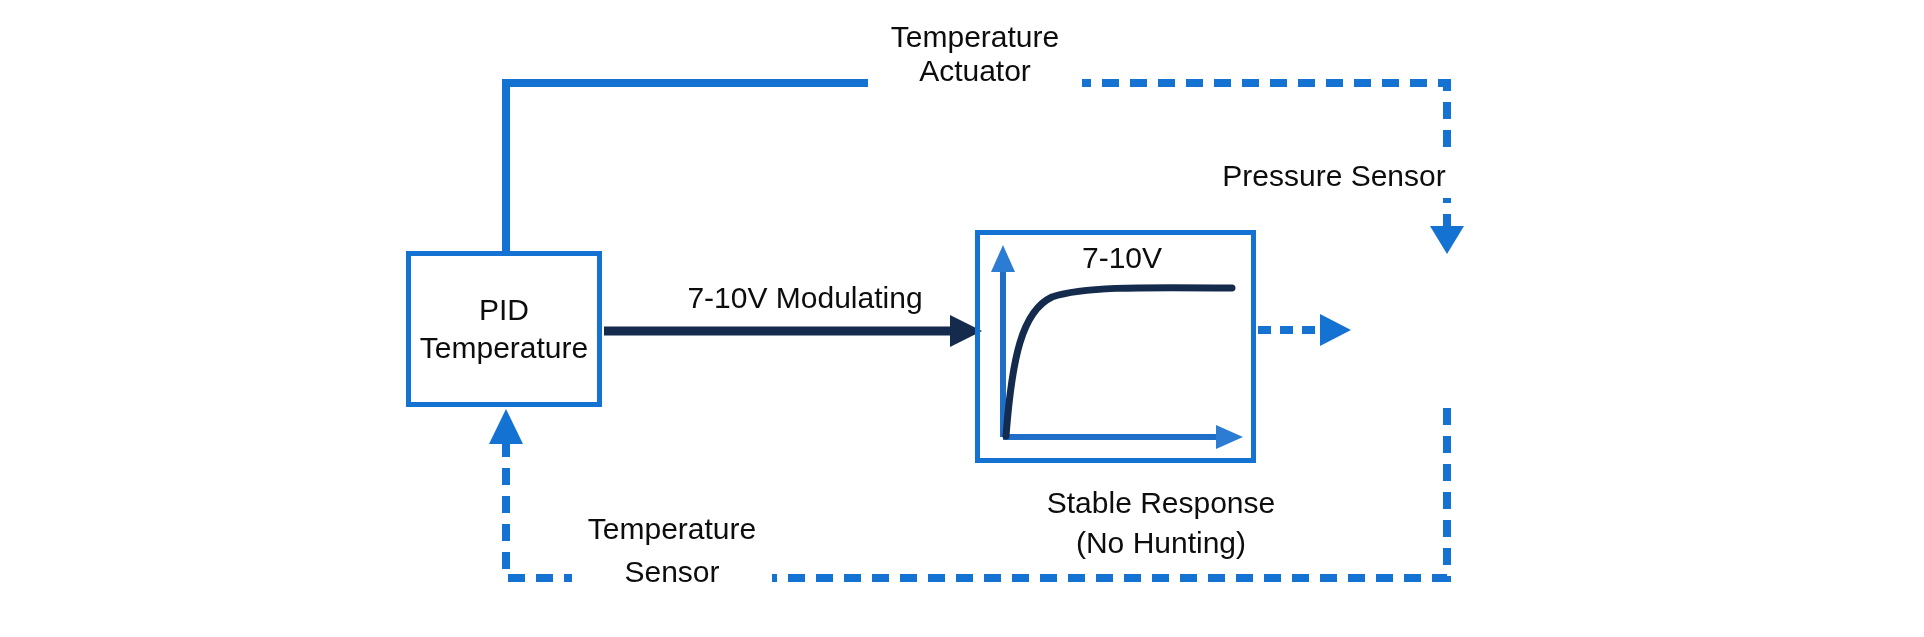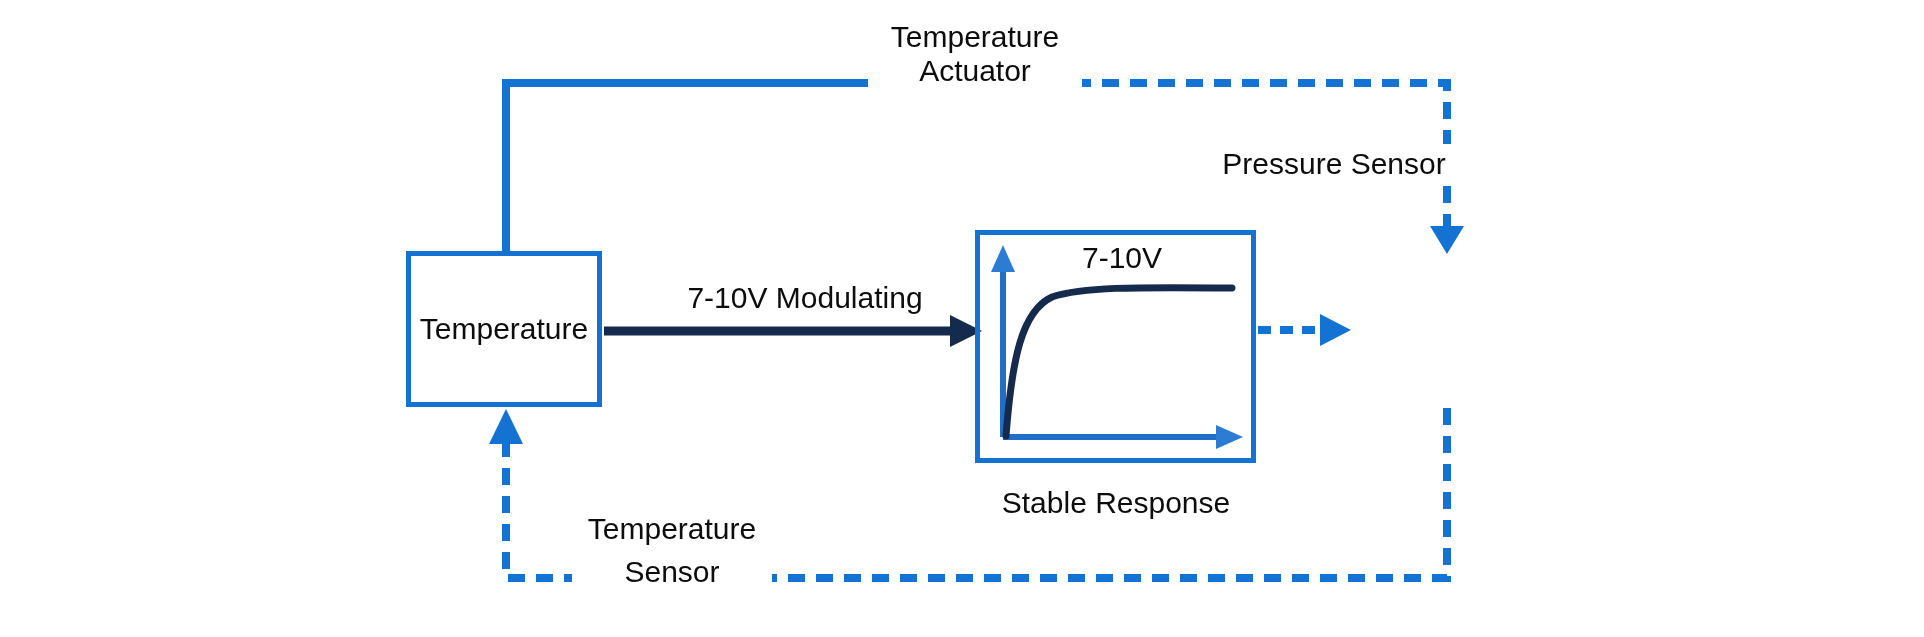--- a/index.html
+++ b/index.html
@@ -44,23 +44,23 @@
 
   .wire-label{
     position:absolute;
     text-align:center;
     font-size:30px;
     color:var(--ink);
     z-index:3;
   }
   .bg-white{background:var(--bg);}
   .actuator-label{left:868px;top:20px;width:214px;line-height:34px;height:74px;}
-  .pressure-label{left:1206px;top:144px;width:256px;height:42px;line-height:40px;}
+  .pressure-label{left:1206px;top:156px;width:256px;height:42px;line-height:40px;}
   .modulating-label{left:665px;top:281px;width:280px;height:36px;line-height:34px;}
-  .stable-caption{left:960px;top:483px;width:312px;line-height:40px;}
+  .stable-caption{left:1005px;top:483px;width:312px;line-height:40px;}
   .temp-sensor-label{left:572px;top:507px;width:200px;height:86px;line-height:43px;}
   .graph-title{left:1057px;top:242px;width:130px;height:34px;line-height:32px;background:transparent;}
 </style>
 </head>
 <body>
 
 <div class="canvas">
 
   <svg class="wires" width="1924" height="637" viewBox="0 0 1924 637">
 
@@ -79,39 +79,41 @@
 
     <line class="axis" x1="1003" y1="437" x2="1003" y2="268"></line>
     <polygon class="axis-head" points="991,272 1015,272 1003,245"></polygon>
     <line class="axis" x1="1003" y1="437" x2="1218" y2="437"></line>
     <polygon class="axis-head" points="1216,425 1216,449 1243,437"></polygon>
     <path class="curve" d="M1006,436 C1012,358 1022,311 1052,297 C1082,287 1132,287 1232,288"></path>
   </svg>
 
   <div class="node-box pid-box">
     <div class="node-label">
+      <div>PID</div>
       <div>Temperature</div>
     </div>
   </div>
 
   <div class="node-box graph-box"></div>
   <div class="wire-label graph-title">7-10V</div>
 
 
   <div class="wire-label bg-white actuator-label">
     <div>Temperature</div>
     <div>Actuator</div>
   </div>
 
   <div class="wire-label bg-white pressure-label">Pressure Sensor</div>
 
   <div class="wire-label bg-white modulating-label">7-10V Modulating</div>
 
   <div class="wire-label stable-caption">
     <div>Stable Response</div>
+    <div>(No Hunting)</div>
   </div>
 
   <div class="wire-label bg-white temp-sensor-label">
     <div>Temperature</div>
     <div>Sensor</div>
   </div>
 
 </div>
 
 </body></html>

